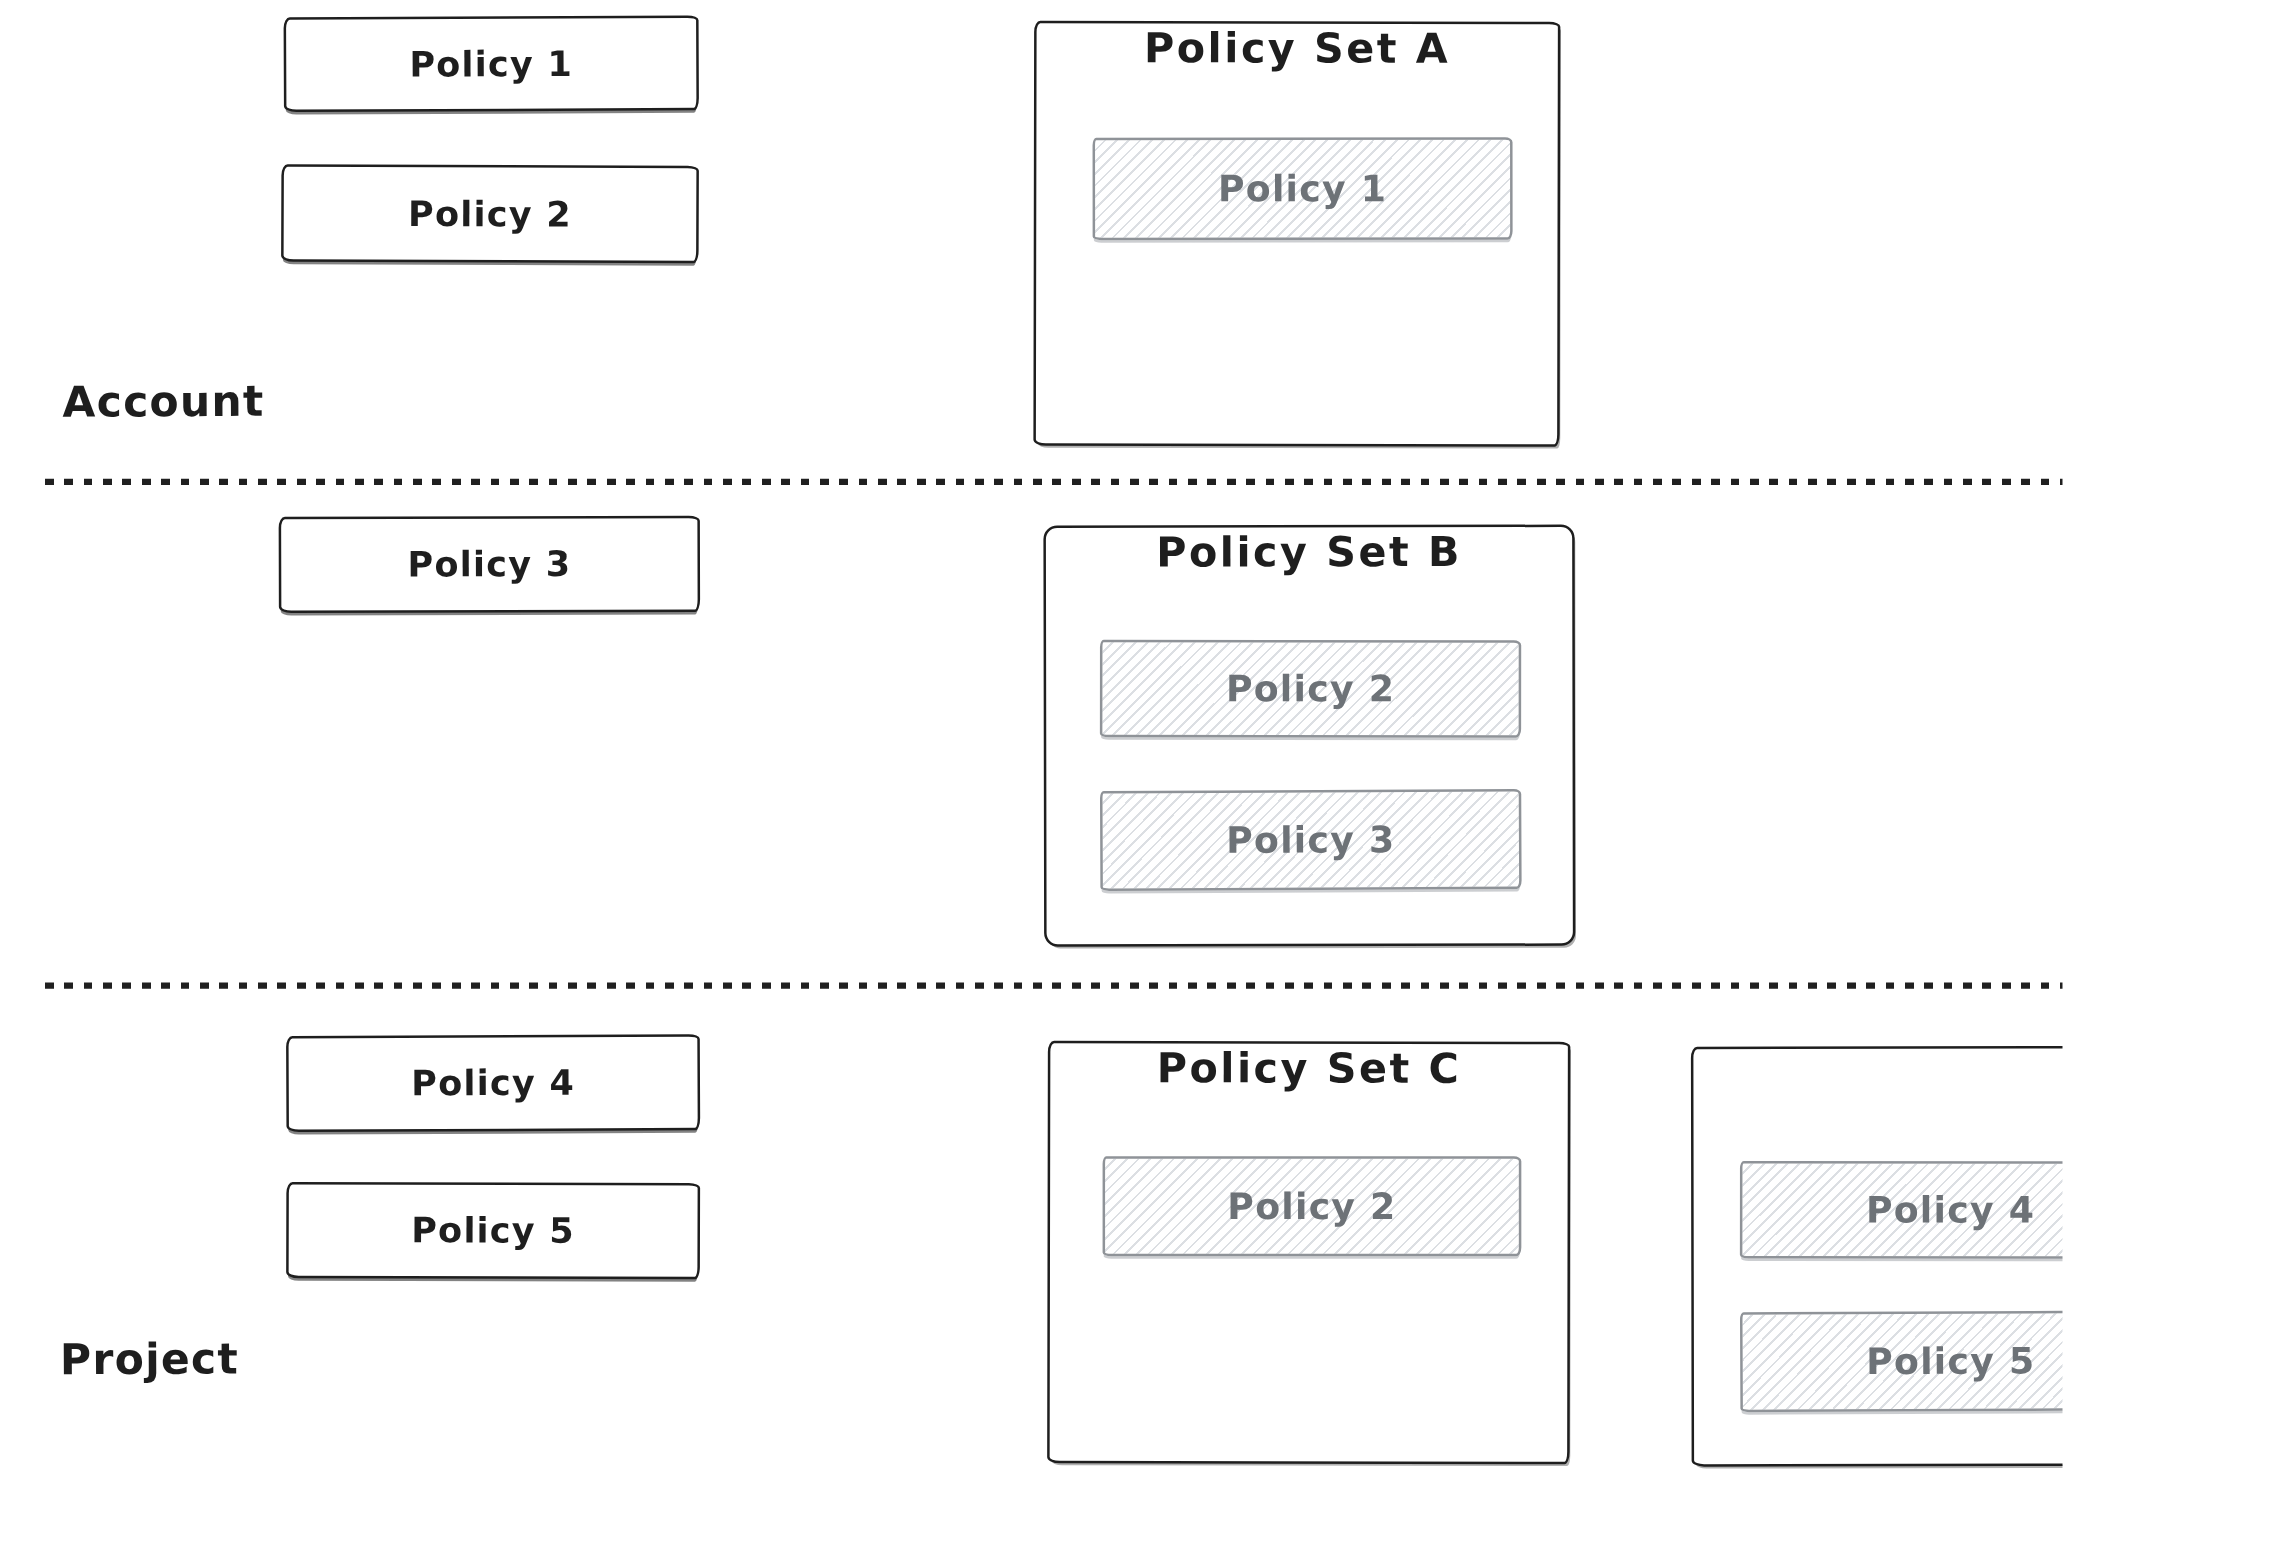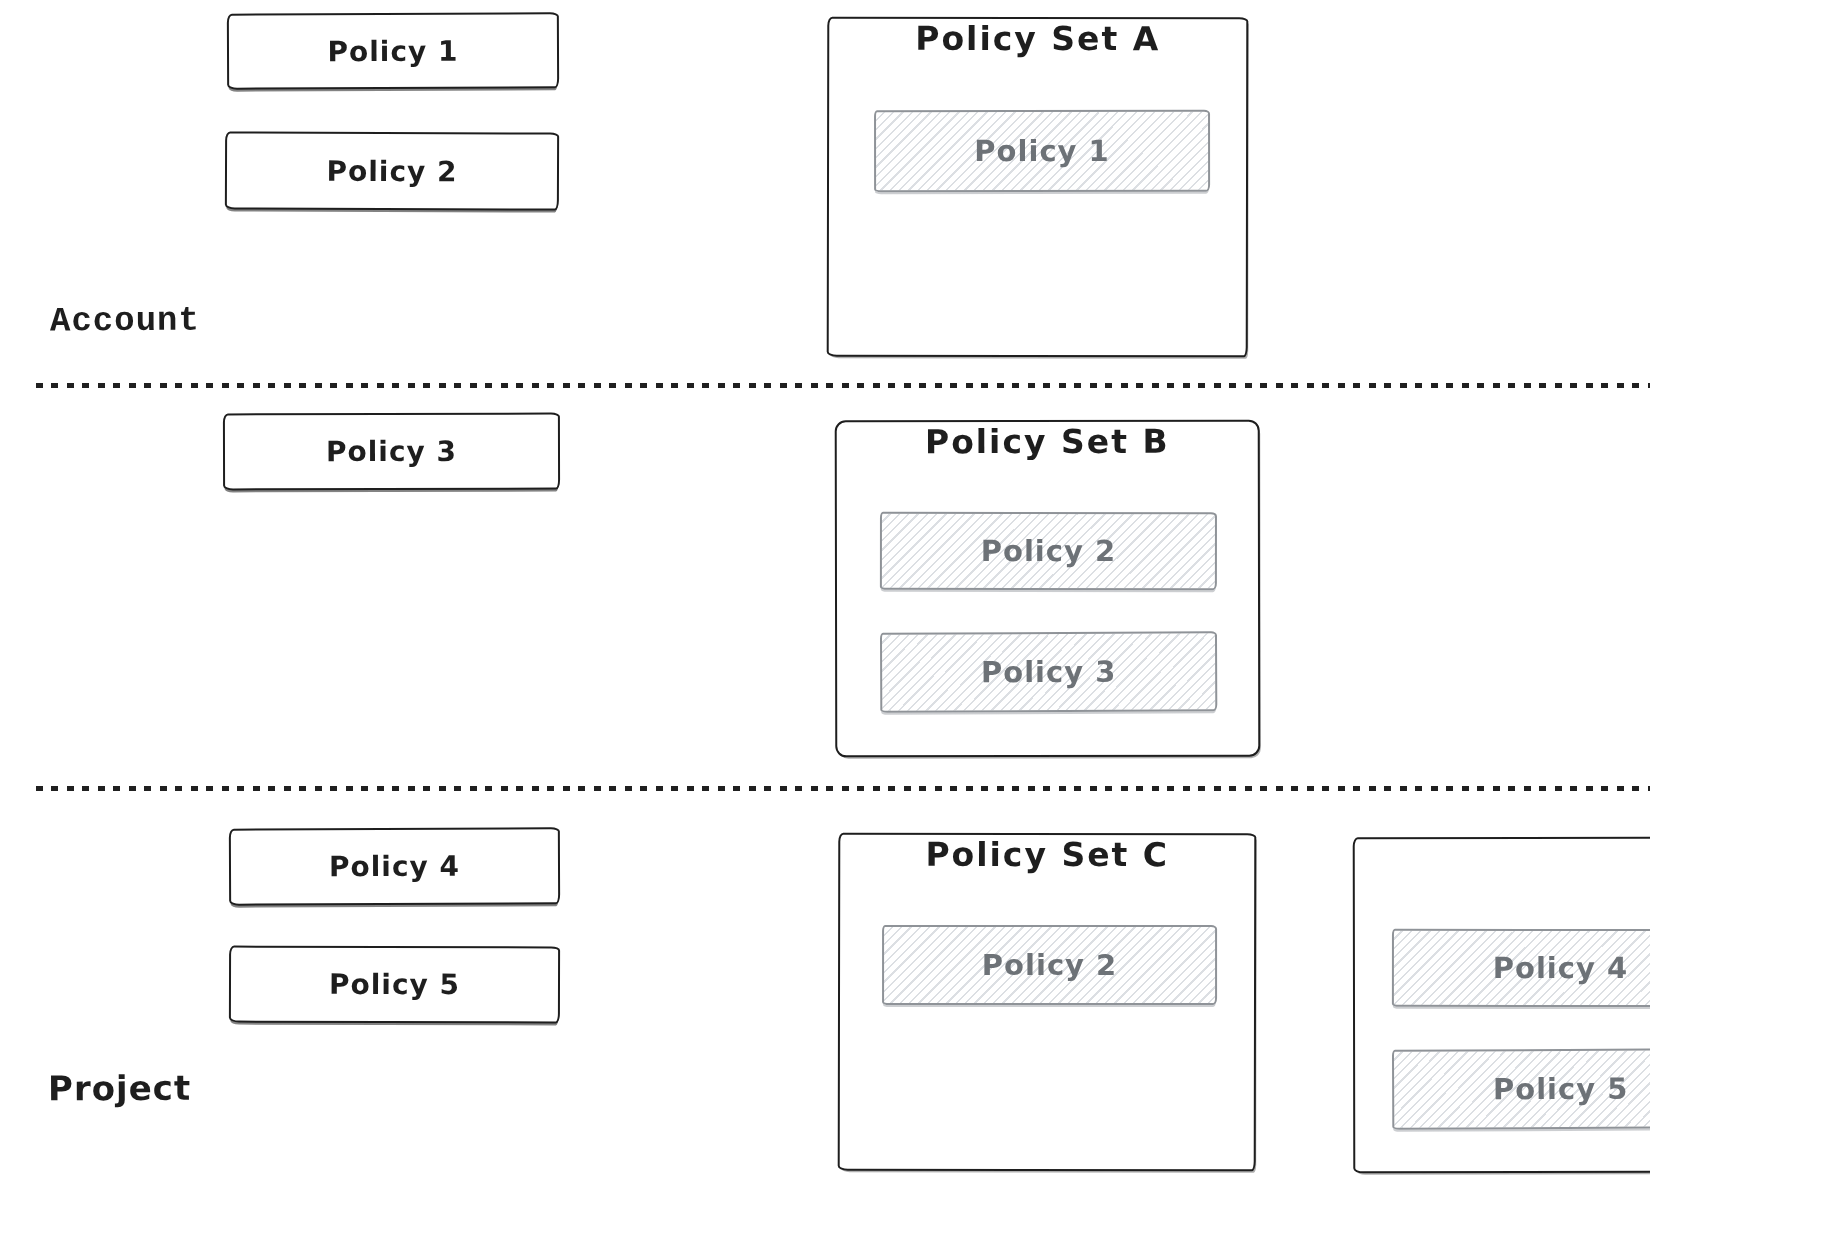--- a/index.html
+++ b/index.html
@@ -72,21 +72,21 @@
     <span>Policy 2</span>
   </div>
 
   <div class="set-box sketch" style="left:827px;top:17px;width:421px;height:340px;transform:rotate(0.1deg);">
     <div class="set-title">Policy Set A</div>
     <div class="member-box" style="left:45px;top:91px;width:336px;height:82px;transform:rotate(-0.15deg);">
       <span>Policy 1</span>
     </div>
   </div>
 
-  <div class="section-label" style="left:50px;top:302px;transform:rotate(-0.3deg);font-family:Liberation Mono, monospace;">Account</div>
+  <div class="section-label" style="left:50px;top:302px;transform:rotate(-0.3deg);">Account</div>
 
   <div class="divider" style="left:36px;top:383px;width:1790px;"></div>
 
   <div class="policy-box sketch" style="left:223px;top:413px;width:337px;height:77px;transform:rotate(-0.15deg);">
     <span>Policy 3</span>
   </div>
 
   <div class="set-box sketch" style="left:835px;top:420px;width:425px;height:337px;transform:rotate(-0.1deg);border-radius:11px;">
     <div class="set-title">Policy Set B</div>
     <div class="member-box" style="left:43px;top:90px;width:337px;height:78px;transform:rotate(0.15deg);">

